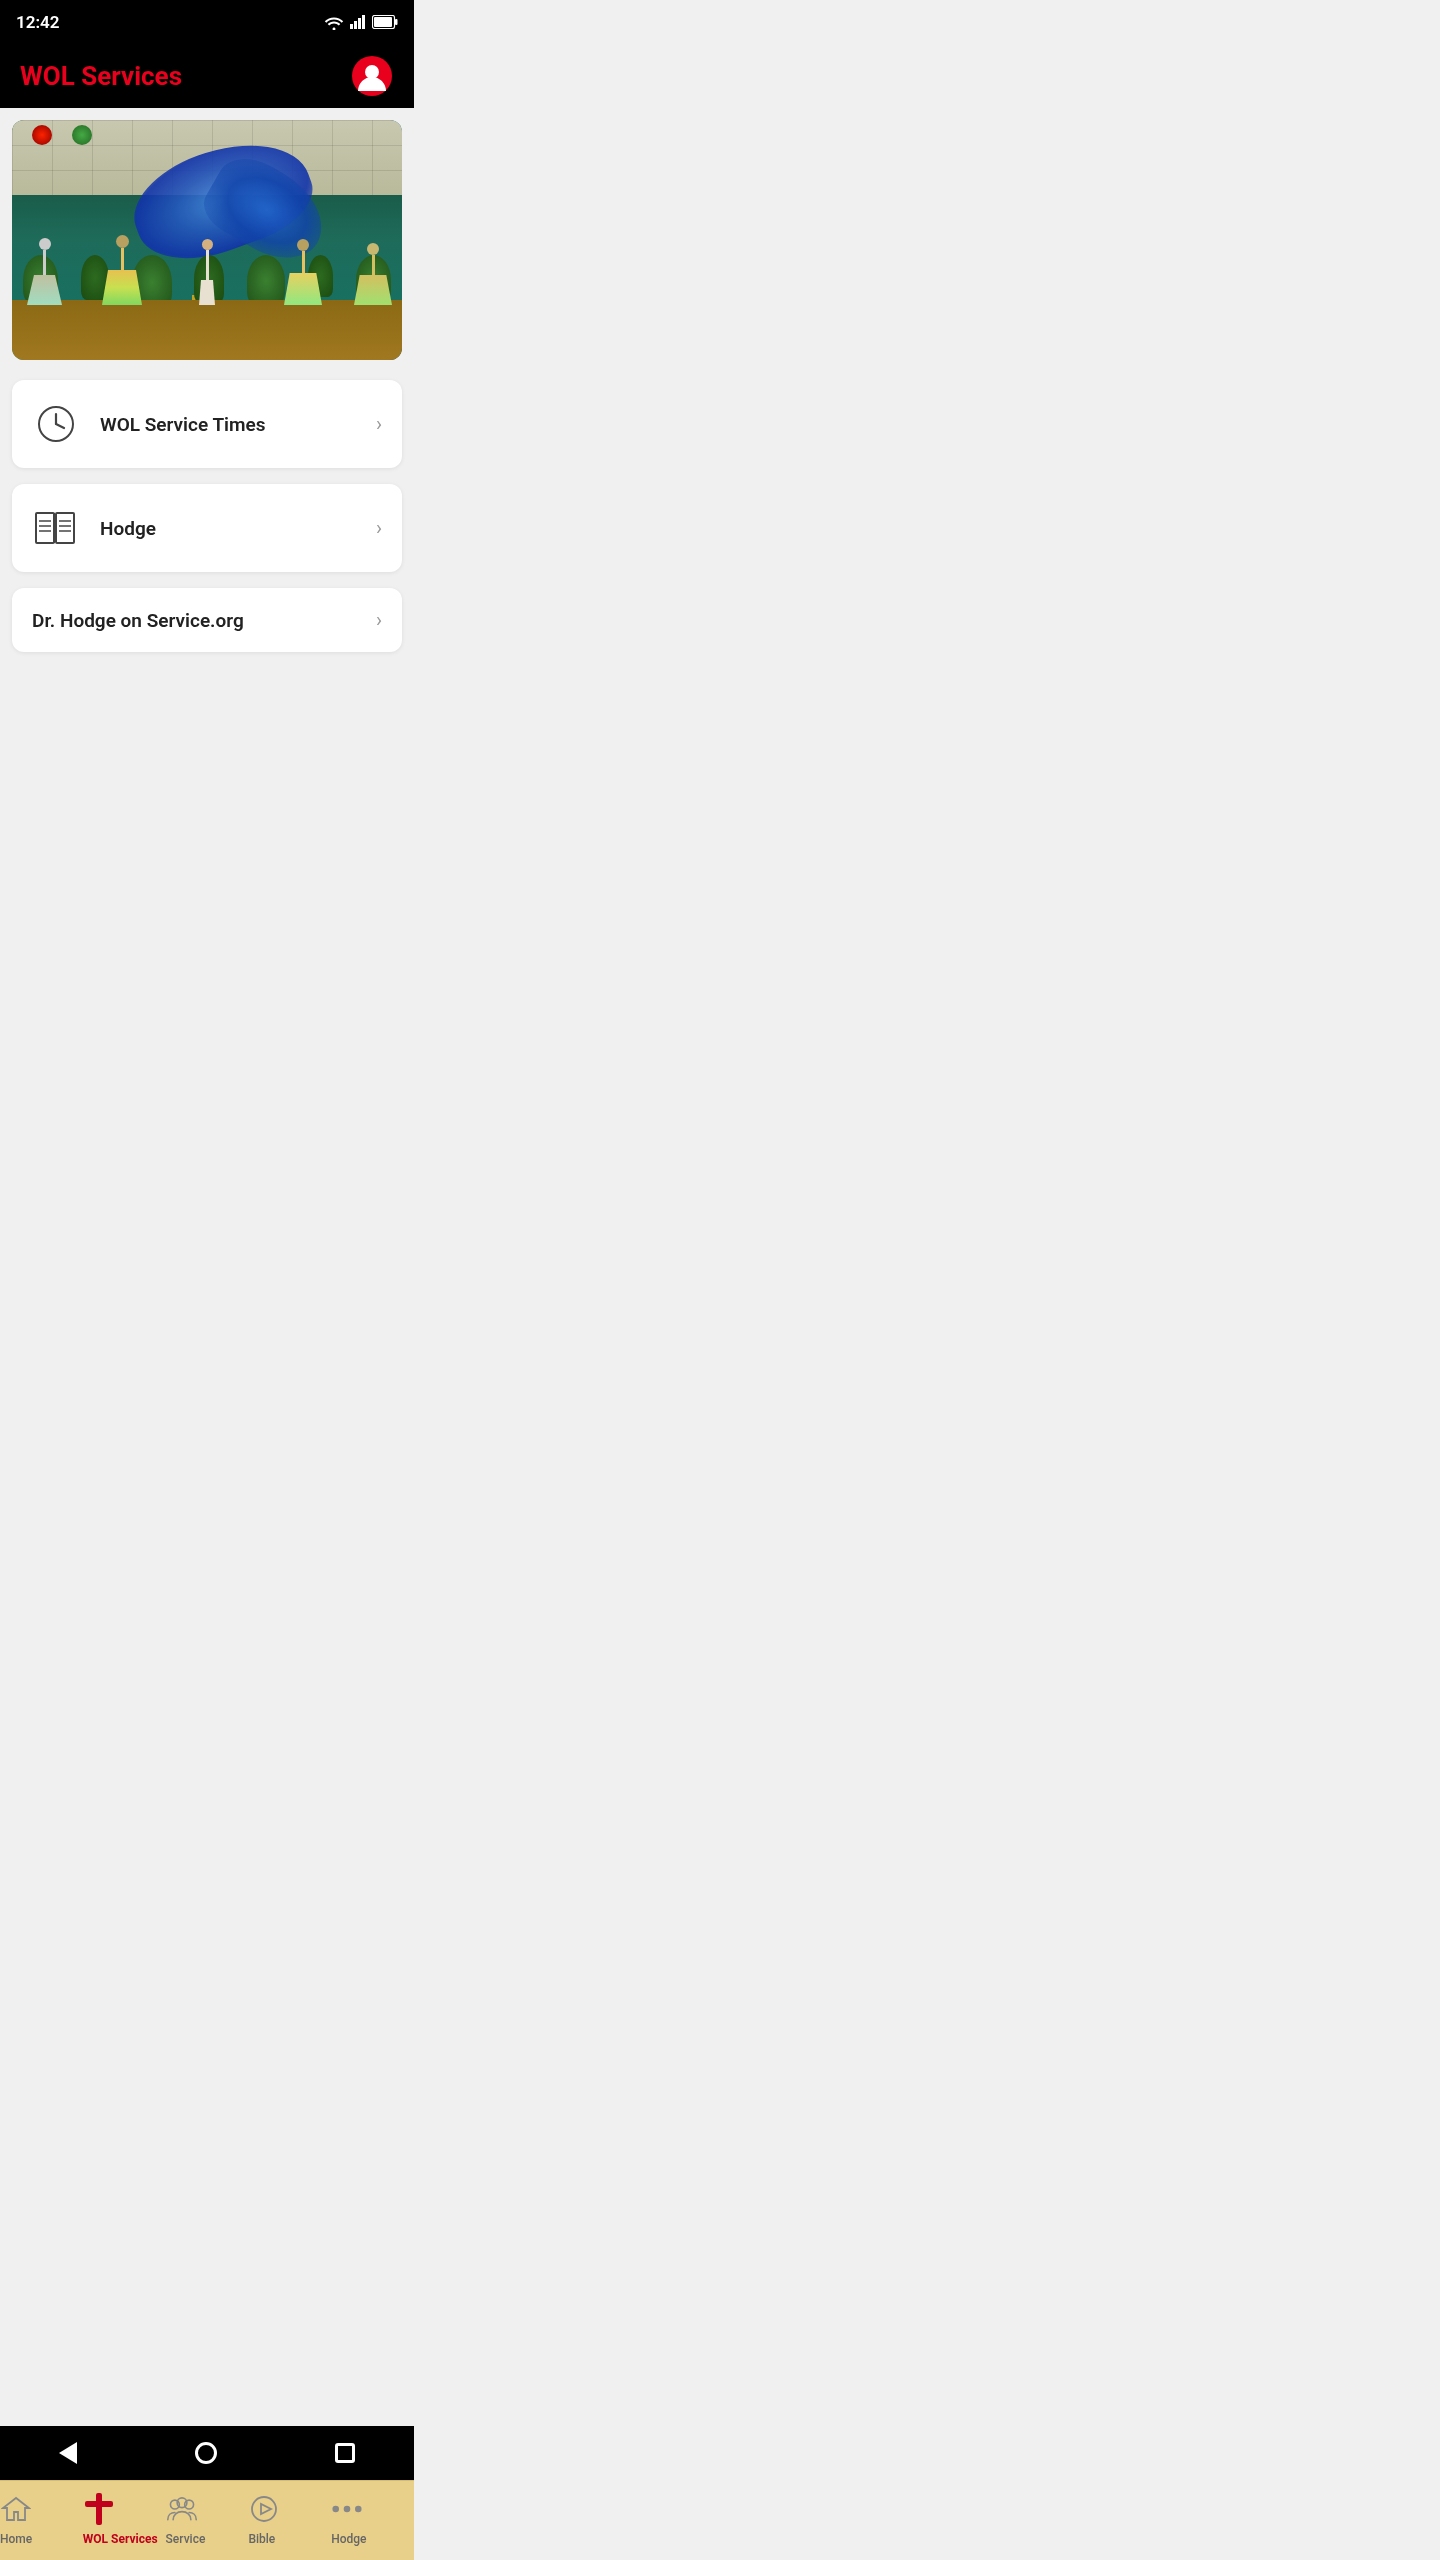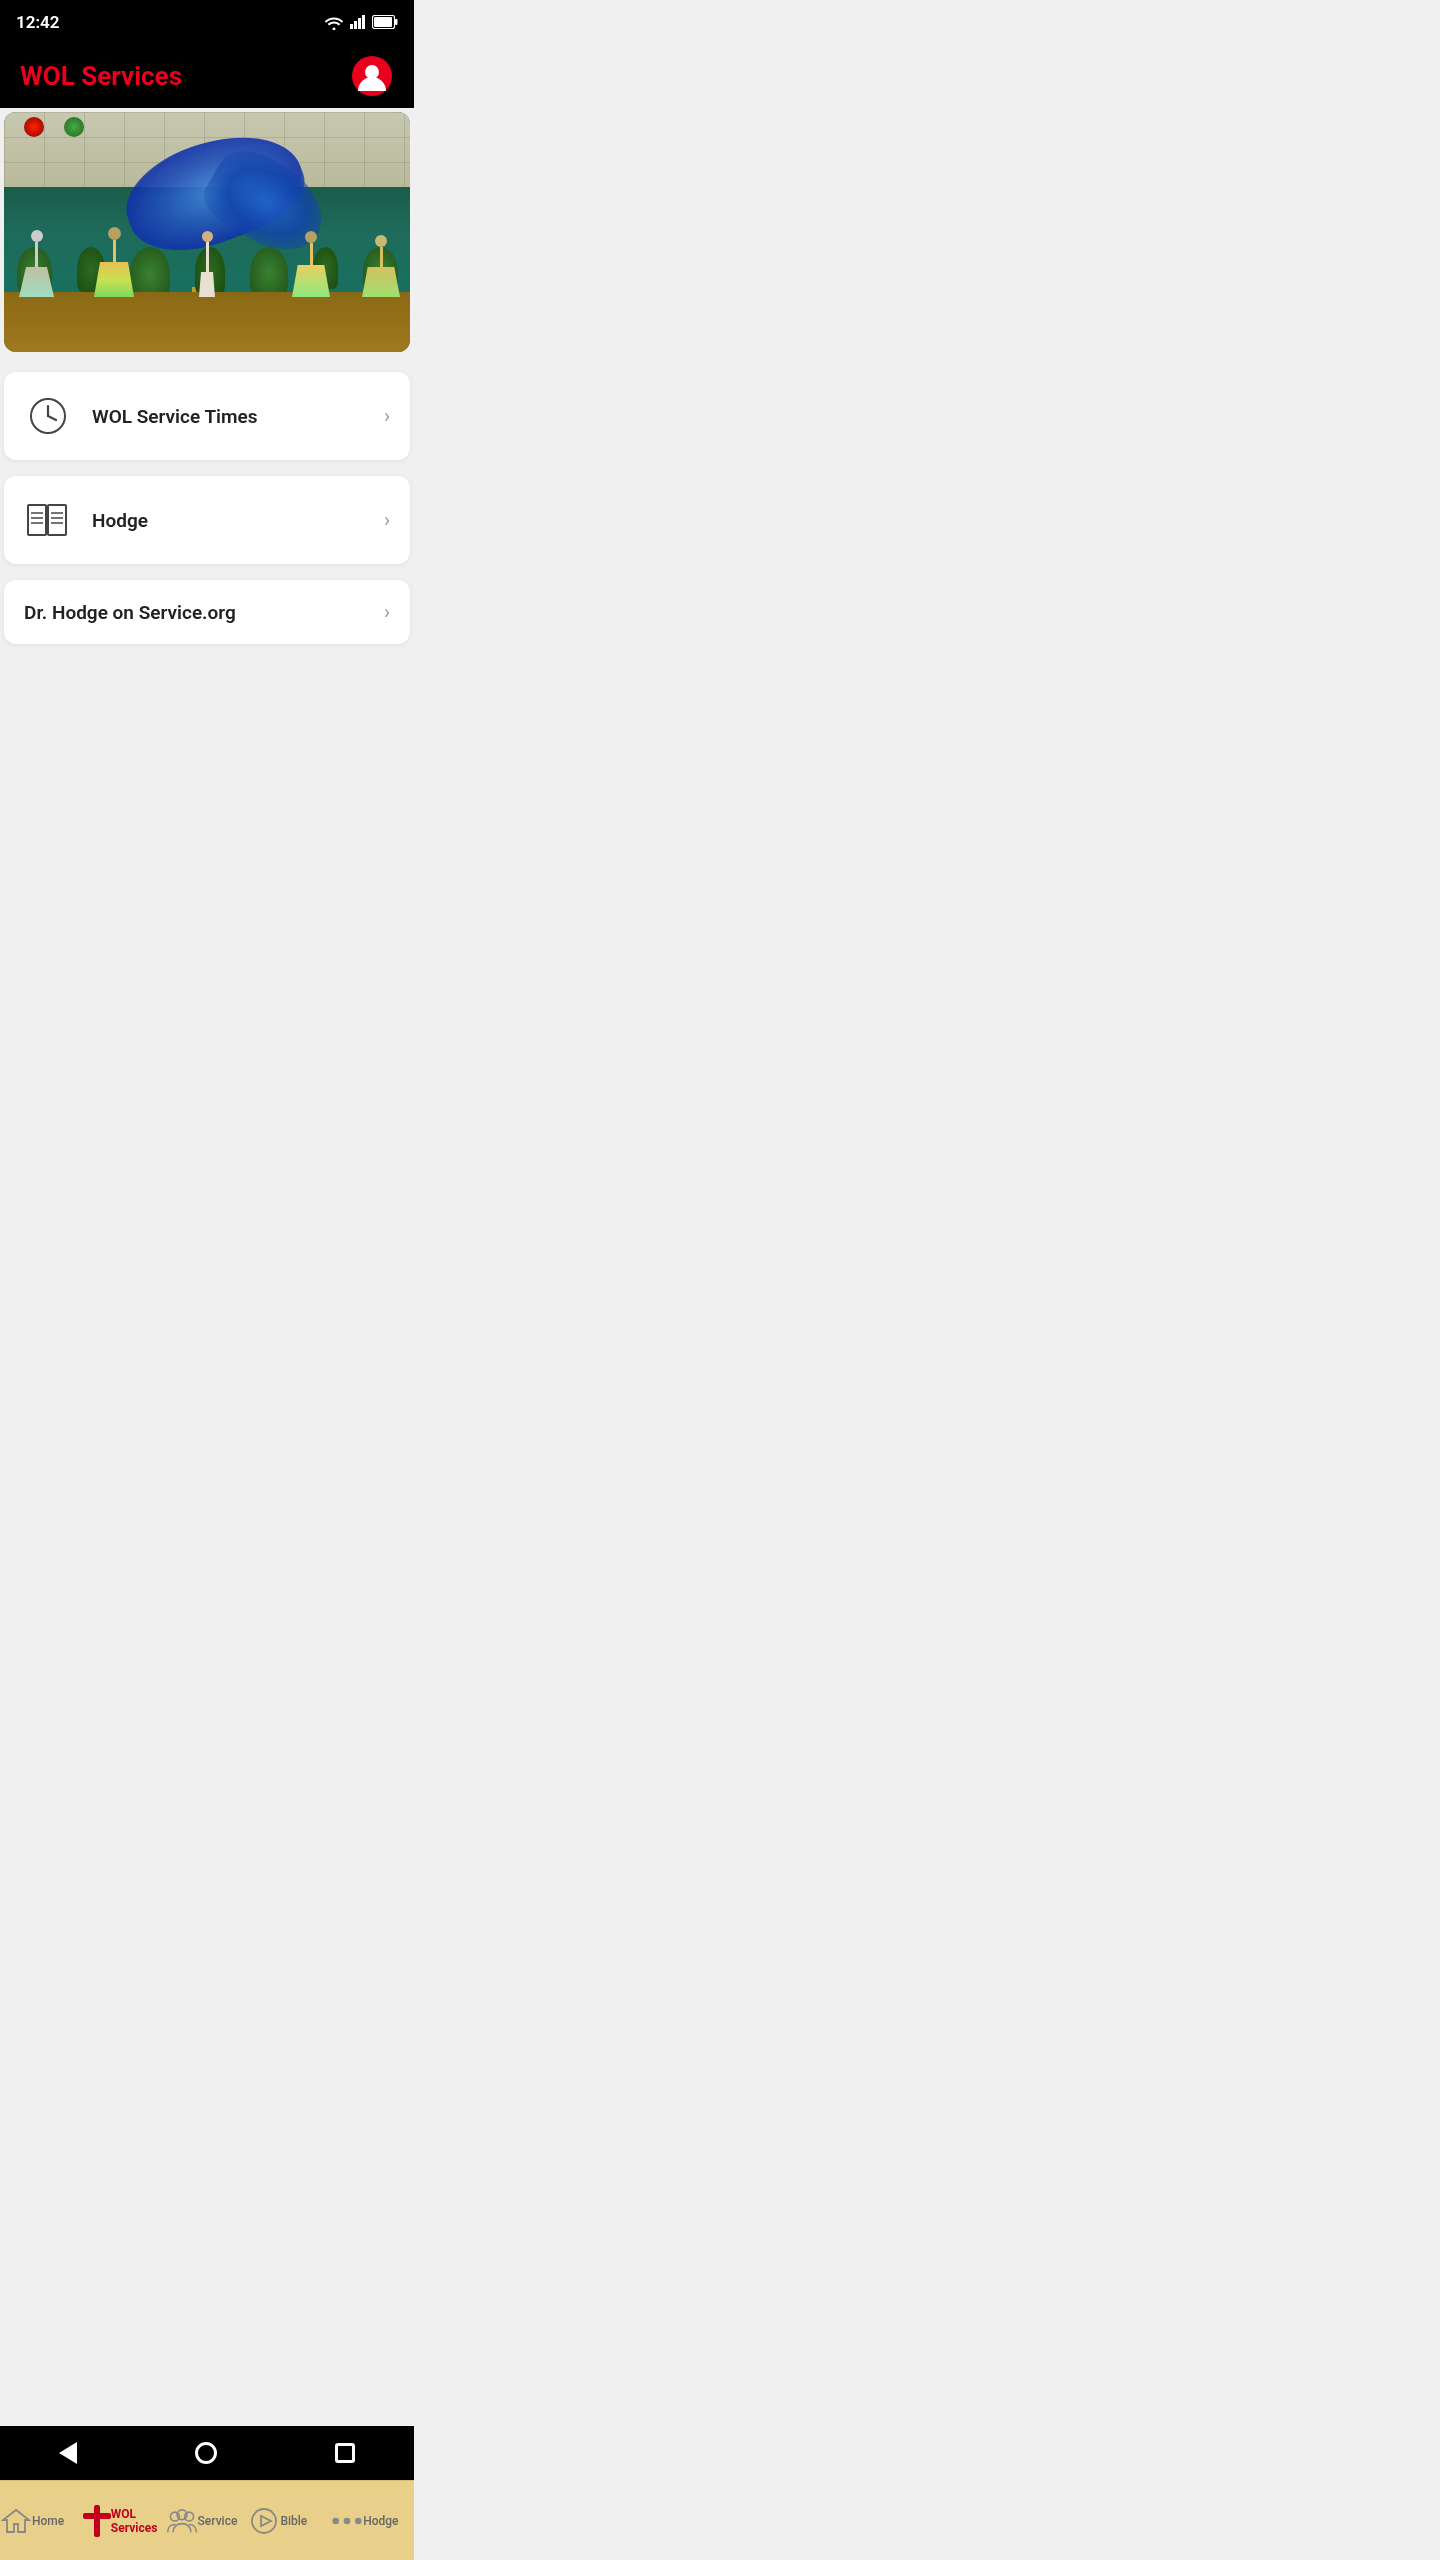--- a/index.html
+++ b/index.html
@@ -61,21 +61,21 @@
       width: 44px;
       height: 44px;
       display: flex;
       align-items: center;
       justify-content: center;
     }
 
     
     .main-content {
       background: #f0f0f0;
-      padding: 4px;
+      padding: 12px;
       padding-bottom: 80px;
     }
 
     
     .hero-image-container {
       width: 100%;
       height: 240px;
       border-radius: 12px;
       overflow: hidden;
       margin-bottom: 20px;
@@ -248,23 +248,23 @@
       height: 80px;
       background: #e8d08a;
       display: flex;
       align-items: center;
       justify-content: space-around;
       border-top: 1px solid #d4bc70;
     }
 
     .nav-item {
       display: flex;
-      flex-direction: row;
-      align-items: center;
-      gap: 0;
+      flex-direction: column;
+      align-items: flex-start;
+      gap: 9px;
       cursor: pointer;
       flex: 1;
     }
 
     .nav-icon {
       width: 32px;
       height: 28px;
       display: flex;
       align-items: center;
       justify-content: center;

